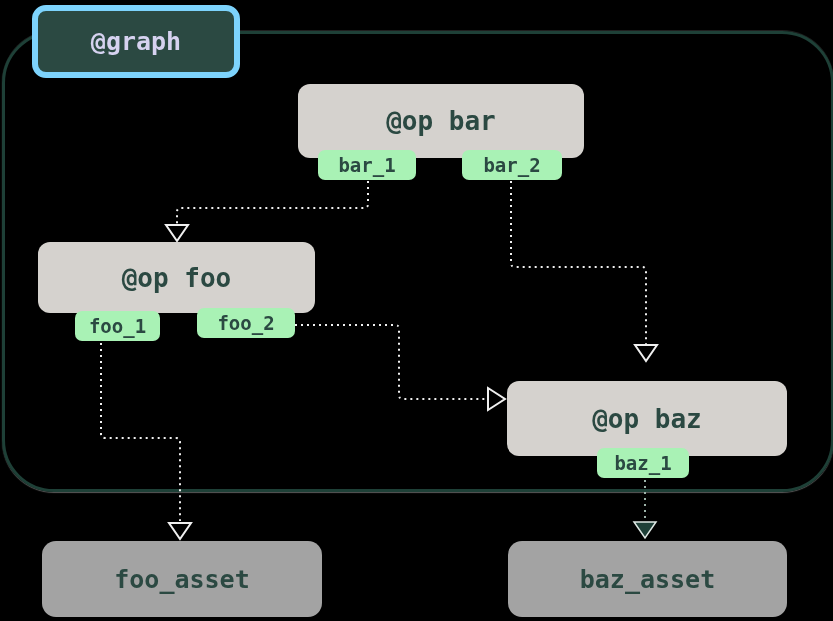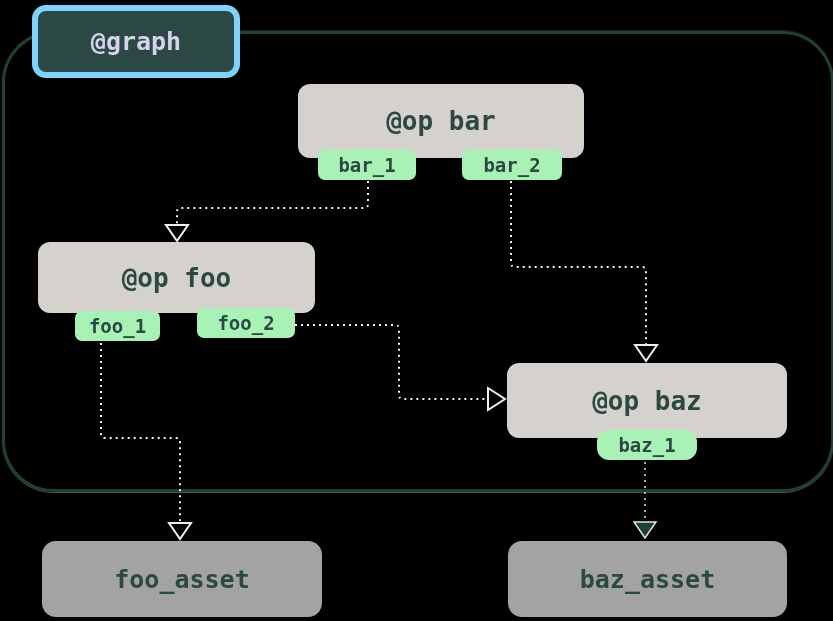--- a/index.html
+++ b/index.html
@@ -60,40 +60,40 @@
 
   .op {
     background: #d5d2ce;
     border-radius: 12px;
     color: #2b4942;
     font-size: 26px;
     font-weight: bold;
   }
   .op-bar { left: 298px; top: 84px;  width: 286px; height: 74px; }
   .op-foo { left: 38px;  top: 242px; width: 277px; height: 71px; }
-  .op-baz { left: 507px; top: 363px; width: 280px; height: 75px; }
+  .op-baz { left: 507px; top: 381px; width: 280px; height: 75px; }
 
   .tab {
     position: absolute;
     height: 30px;
     background: #a9f2b5;
     border-radius: 7px;
     color: #2b4942;
     font-size: 19px;
     font-weight: bold;
     display: flex;
     align-items: center;
     justify-content: center;
     box-sizing: border-box;
   }
   .tab-bar-1 { left: 20px;  top: 66px; width: 98px;  }
   .tab-bar-2 { left: 164px; top: 66px; width: 100px; }
   .tab-foo-1 { left: 14px;  top: 69px; width: 85px; margin-left: 23px;  }
   .tab-foo-2 { left: 159px; top: 66px; width: 98px;  }
-  .tab-baz-1 { left: 90px;  top: 67px; width: 100px; border-radius: 12px; }
+  .tab-baz-1 { left: 90px;  top: 67px; width: 92px; }
 
   .asset {
     background: #a3a3a3;
     border-radius: 14px;
     color: #2b4942;
     font-size: 25px;
     font-weight: bold;
   }
   .asset-foo { left: 42px;  top: 541px; width: 280px; height: 76px; }
   .asset-baz { left: 508px; top: 541px; width: 279px; height: 76px; }

